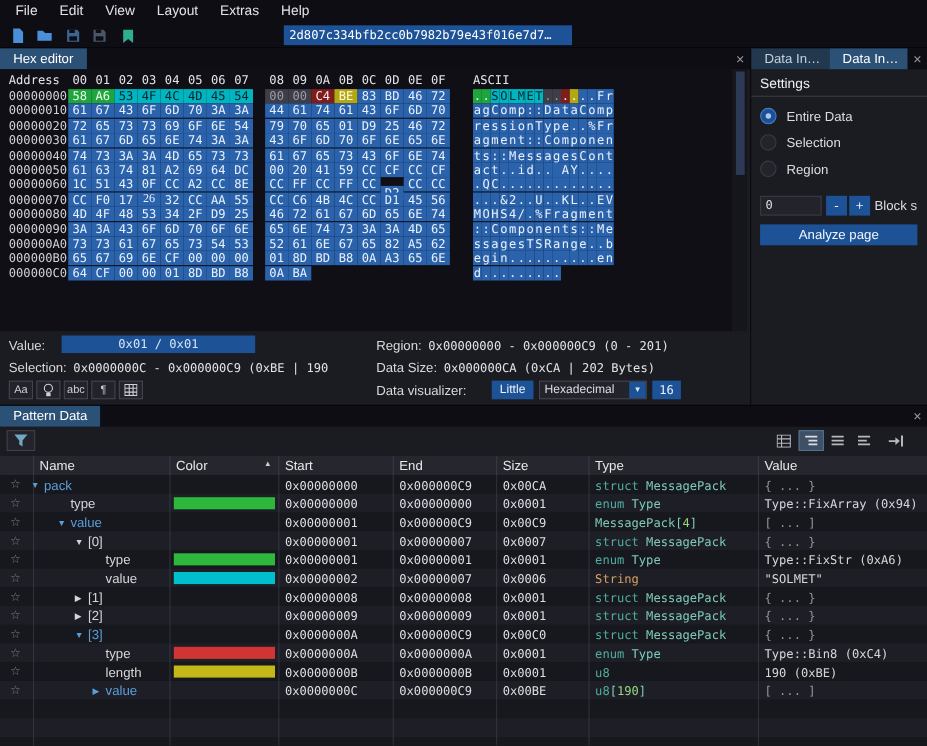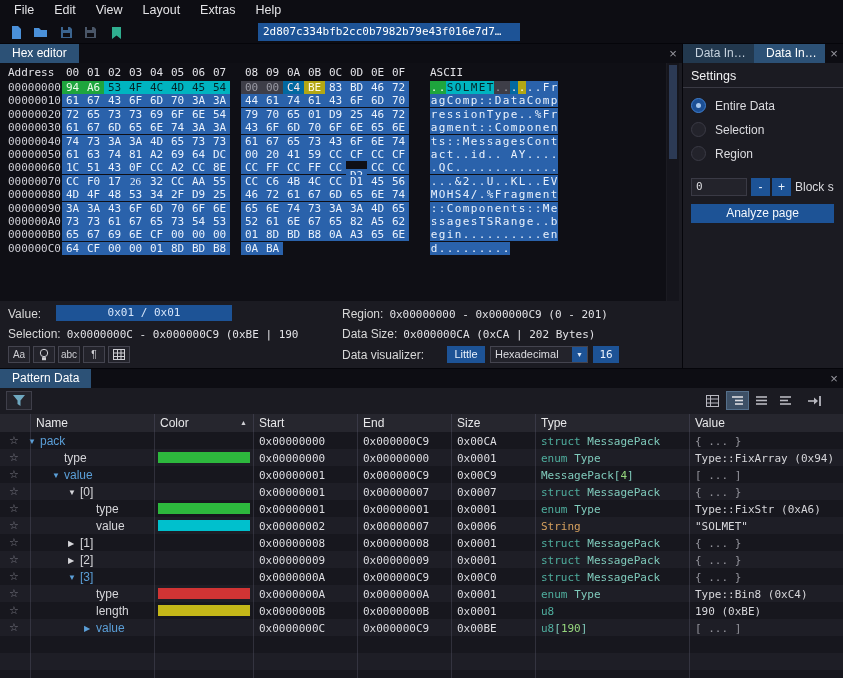--- a/index.html
+++ b/index.html
@@ -33,21 +33,21 @@
   #hex-colhead{position:absolute;left:0;top:3px;right:0;height:13px;}
   #hex-rows{position:absolute;left:0;top:18px;right:0;bottom:0;}
   .hex-row{position:absolute;left:0;height:13.4px;width:100%;}
   .hx-addr{position:absolute;left:8px;width:56px;color:#cfcfd6;line-height:13px;}
   .hx-b{position:absolute;width:21px;text-align:center;height:13px;line-height:13px;}
   .hx-c{position:absolute;width:8px;text-align:center;height:13px;line-height:13px;}
   .hx-head{background:transparent!important;color:#e3e3e8!important;}
   .hx-ascii-label{position:absolute;color:#e3e3e8;line-height:13px;}
   .c-g{background:#1ea53d;color:#eafbe9;}
   .c-c{background:#00b4c0;color:#03262a;}
-  .c-r{background:#0369a1;color:#fde8e8;}
+  .c-r{background:#7f1d1d;color:#fde8e8;}
   .c-y{background:#b3a713;color:#fffbe2;}
   .c-e{background:#3e3e48;color:#9a9aa4;}
   .c-s{background:#2a62ab;color:#e9f1fc;}
   #hex-scrollbar{position:absolute;left:667px;top:19px;width:12px;height:238px;background:#15151c;}
   #hex-scrollbar .thumb{position:absolute;left:2px;top:2px;width:8px;height:94px;background:#2c3a55;}
 
   #hex-footer{position:absolute;left:0;top:258px;right:0;height:66px;background:#1b1b22;}
   .ft-line{position:absolute;white-space:nowrap;}
   .ft-lab{font-size:12px;color:#d8d8d8;}
   .ft-val{font-family:"DejaVu Sans Mono",monospace;font-size:11px;color:#e2e2e6;margin-left:6px;}
@@ -188,21 +188,21 @@
         <div class="hx-b hx-head" style="left: 304px;">0B</div>
         <div class="hx-b hx-head" style="left: 325px;">0C</div>
         <div class="hx-b hx-head" style="left: 346px;">0D</div>
         <div class="hx-b hx-head" style="left: 367px;">0E</div>
         <div class="hx-b hx-head" style="left: 388px;">0F</div>
         <div class="hx-ascii-label" style="left: 430px;">ASCII</div>
       </div>
     <div id="hex-rows">
         <div class="hex-row" style="top: 0px;">
           <div class="hx-addr">00000000</div>
-          <div class="hx-b c-g" style="left: 62px;">94</div>
+          <div class="hx-b c-g" style="left: 62px;">58</div>
           <div class="hx-c c-g" style="left: 430px;">.</div>
           <div class="hx-b c-g" style="left: 83px;">A6</div>
           <div class="hx-c c-g" style="left: 438px;">.</div>
           <div class="hx-b c-c" style="left: 104px;">53</div>
           <div class="hx-c c-c" style="left: 446px;">S</div>
           <div class="hx-b c-c" style="left: 125px;">4F</div>
           <div class="hx-c c-c" style="left: 454px;">O</div>
           <div class="hx-b c-c" style="left: 146px;">4C</div>
           <div class="hx-c c-c" style="left: 462px;">L</div>
           <div class="hx-b c-c" style="left: 167px;">4D</div>

